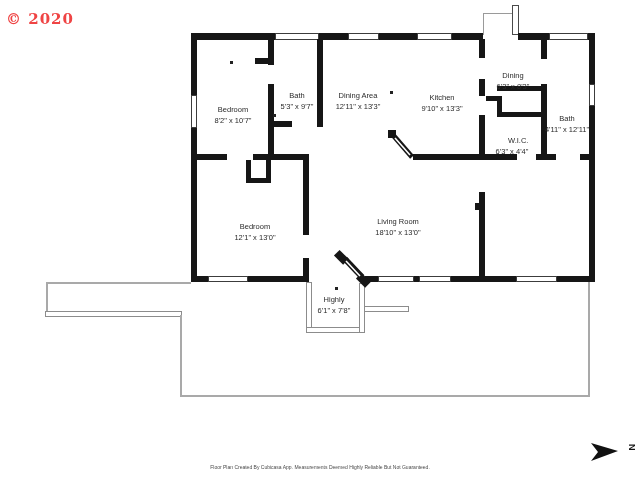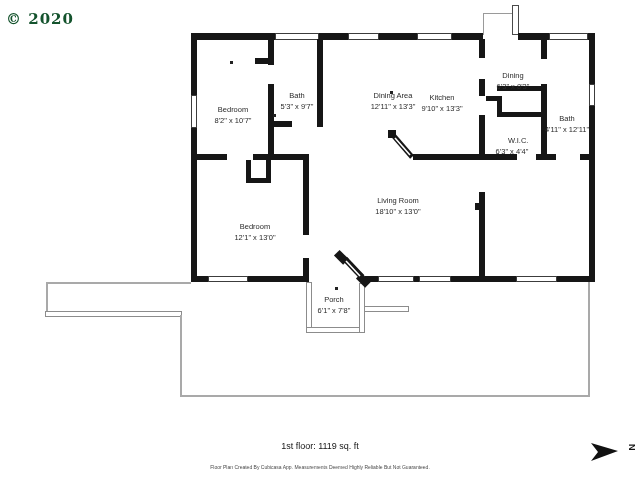--- a/index.html
+++ b/index.html
@@ -8,21 +8,21 @@
   .wall{position:absolute;background:#161616;}
   .win{position:absolute;background:#fff;border:1px solid #3c3c3c;box-sizing:border-box;}
   .gray{position:absolute;background:#a9a9a9;}
   .dbl{position:absolute;background:#fff;border:1px solid #8c8c8c;box-sizing:border-box;}
   .outline{position:absolute;background:#fff;border:1px solid #9a9a9a;box-sizing:border-box;}
   .dot{position:absolute;width:3px;height:3px;background:#222;}
   .room{position:absolute;transform:translateX(-50%);text-align:center;font-size:7.5px;
         line-height:11px;color:#2a2a2a;white-space:nowrap;}
   .room span{display:block;}
   .copyright{position:absolute;left:6px;top:10px;font-family:"DejaVu Serif",serif;
-             font-weight:bold;font-size:15px;color:#14532d;letter-spacing:1px;}
+             font-weight:bold;font-size:15px;color:#ef4444;letter-spacing:1px;}
   .footer{position:absolute;left:0;width:100%;text-align:center;color:#151515;}
   .f-total{top:430px;font-size:10px;font-weight:bold;}
   .f-floor{top:441px;font-size:9px;}
   .f-excl{top:451px;font-size:9px;}
   .f-disc{top:464px;font-size:5px;color:#4a4a4a;}
   svg{position:absolute;left:0;top:0;pointer-events:none;}
 </style>
 </head>
 <body>
 
@@ -126,21 +126,21 @@
   </svg>
 
   <div class="room" style="left:233px;top:104px;">
     <span>Bedroom</span>
       <span>8'2" x 10'7"</span>
   </div>
   <div class="room" style="left:297px;top:90px;">
     <span>Bath</span>
       <span>5'3" x 9'7"</span>
   </div>
-  <div class="room" style="left:358px;top:90px;margin-left:35px;">
+  <div class="room" style="left:358px;top:90px;">
     <span>Dining Area</span>
       <span>12'11" x 13'3"</span>
   </div>
   <div class="room" style="left:442px;top:92px;">
     <span>Kitchen</span>
       <span>9'10" x 13'3"</span>
   </div>
   <div class="room" style="left:513px;top:70px;">
     <span>Dining</span>
       <span>6'3" x 8'3"</span>
@@ -150,25 +150,24 @@
       <span>4'11" x 12'11"</span>
   </div>
   <div class="room" style="left:512px;top:135px;text-align:right;">
     <span>W.I.C.</span>
       <span>6'3" x 4'4"</span>
   </div>
   <div class="room" style="left:255px;top:221px;">
     <span>Bedroom</span>
       <span>12'1" x 13'0"</span>
   </div>
-  <div class="room" style="left:398px;top:195px;">
+  <div class="room" style="left:398px;top:216px;">
     <span>Living Room</span>
       <span>18'10" x 13'0"</span>
   </div>
   <div class="room" style="left:334px;top:294px;">
-    <span>Porch</span>
+    <span>Highly</span>
       <span>6'1" x 7'8"</span>
   </div>
 
-  <div class="footer f-floor">1st floor: 1119 sq. ft</div>
   <div class="footer f-disc">Floor Plan Created By Cubicasa App. Measurements Deemed Highly Reliable But Not Guaranteed.</div>
 
 </div>
 
 </body></html>

